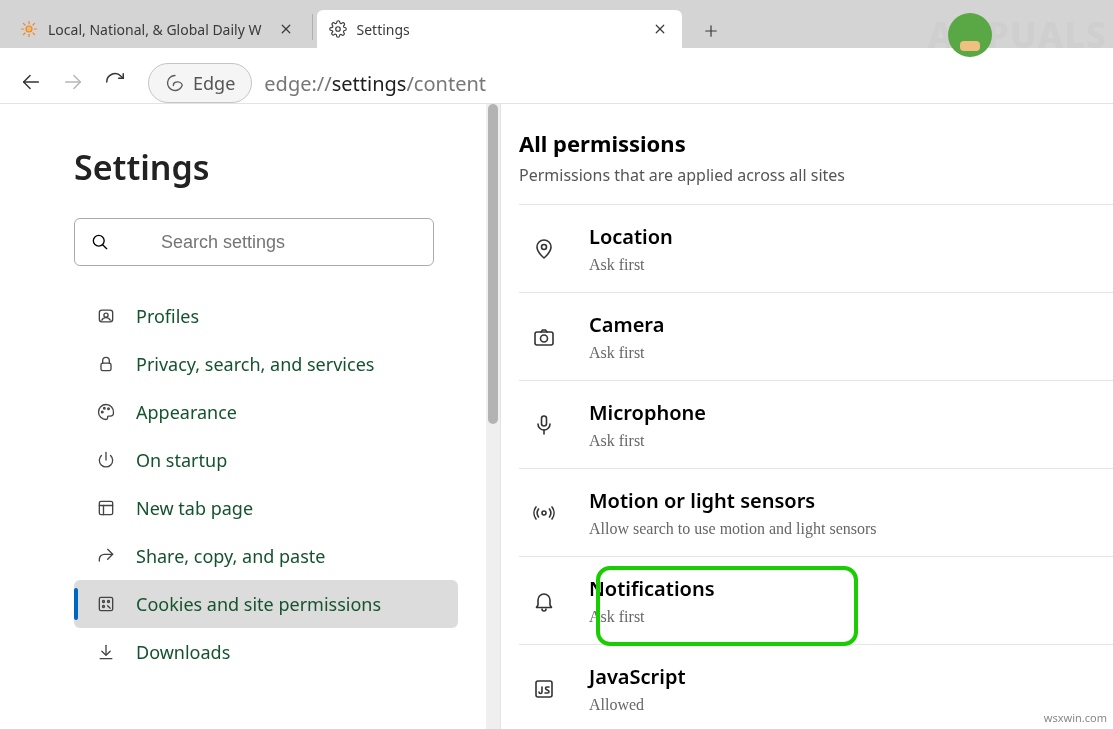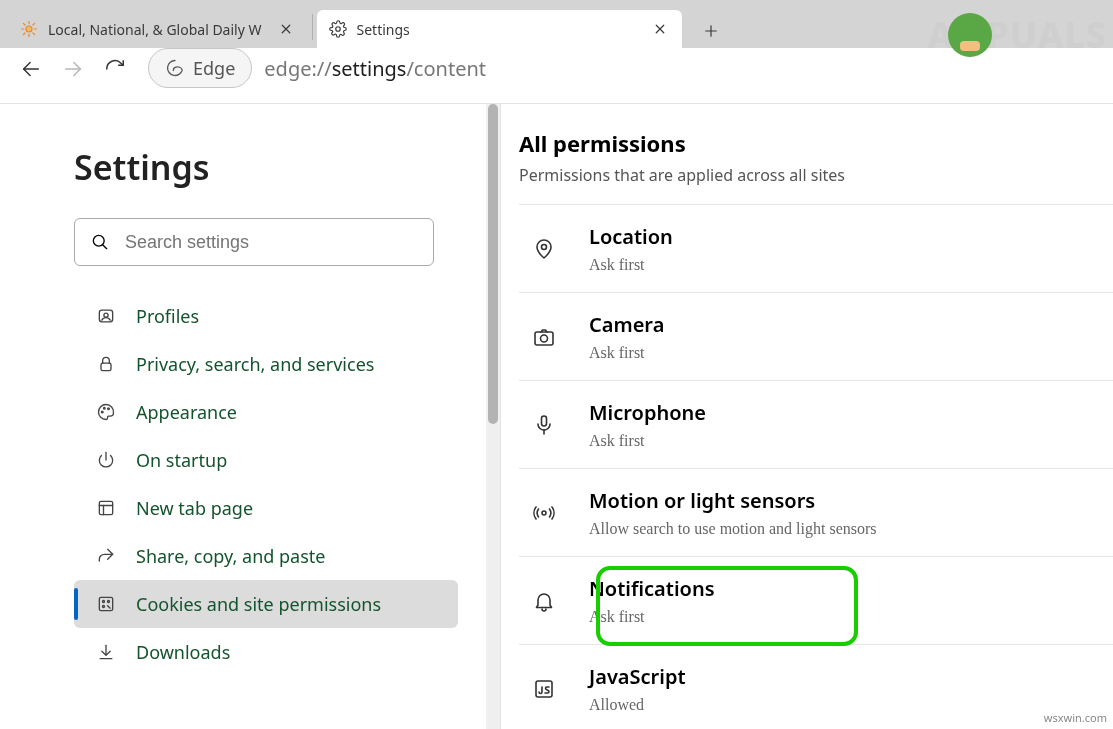--- a/index.html
+++ b/index.html
@@ -70,21 +70,21 @@
     display: inline-flex;
     align-items: center;
     justify-content: center;
     color: #3a3a3a;
     margin-left: 12px;
   }
 
   
   .toolbar {
     display: flex;
-    align-items: flex-start;
+    align-items: flex-end;
     height: 56px;
     padding: 0 10px;
     border-bottom: 1px solid #e3e3e3;
     background: #fff;
   }
   .nav-btn {
     width: 42px;
     height: 42px;
     display: inline-flex;
     align-items: center;
@@ -186,20 +186,21 @@
   }
   .searchbox {
     display: flex;
     align-items: center;
     height: 48px;
     border: 1px solid #aaa;
     border-radius: 6px;
     padding: 0 14px;
     margin-bottom: 26px;
     width: 360px;
+    gap: 36px;
   }
   .searchbox svg { flex: 0 0 22px; margin-right: 14px; }
   .searchbox input {
     border: none;
     outline: none;
     font-size: 18px;
     color: #767676;
     width: 100%;
     background: transparent;
   }

